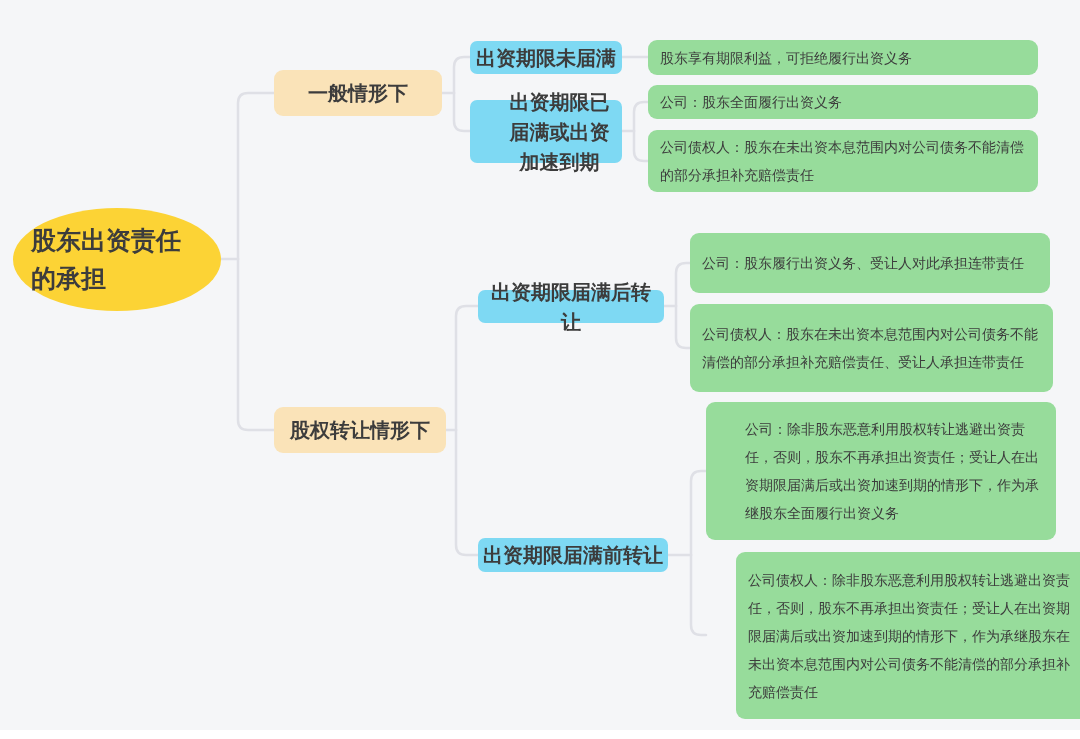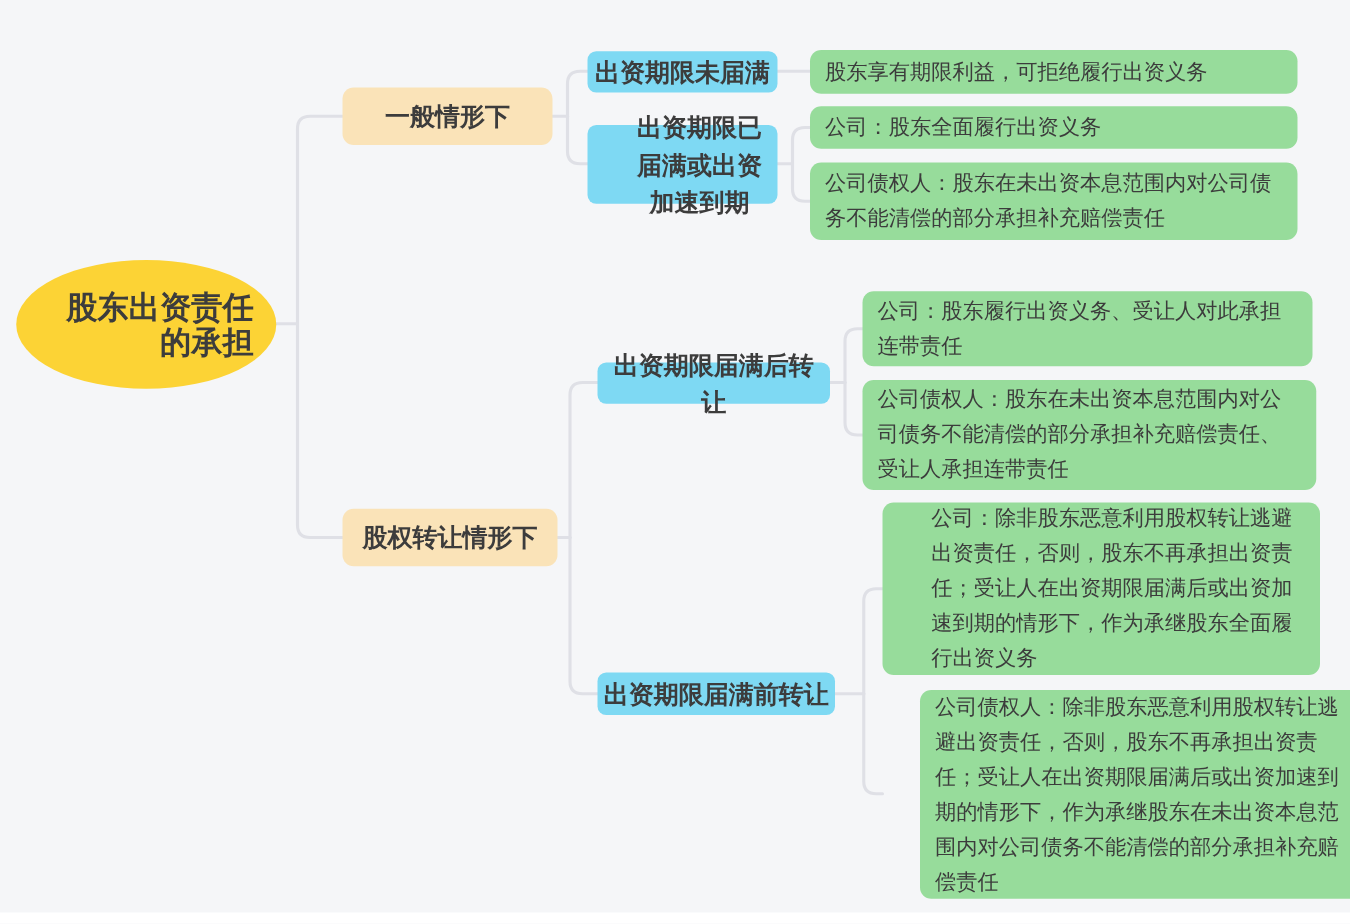--- a/index.html
+++ b/index.html
@@ -9,39 +9,39 @@
   *{margin:0;padding:0;box-sizing:border-box;}
   html,body{width:1080px;height:739px;overflow:hidden;}
   body{background:var(--bg);font-family:"DejaVu Sans",sans-serif;color:var(--text);}
   .canvas{position:relative;width:1080px;height:739px;}
   svg.connectors{position:absolute;left:0;top:0;width:1080px;height:739px;}
   svg.connectors path{stroke:var(--line);stroke-width:2.5;fill:none;stroke-linecap:round;}
   .node{position:absolute;display:flex;align-items:center;justify-content:center;}
   .node .lbl{display:block;}
   .root{
     left:13px;top:208px;width:208px;height:103px;background:var(--root-fill);
-    border-radius:50% / 50%;font-size:25px;font-weight:700;line-height:28px;
-    text-align:right;padding:0 18px;
+    border-radius:50% / 50%;font-size:25px;font-weight:700;line-height:38px;
+    text-align:left;padding:0 18px;
   }
   .branch{
     background:var(--branch-fill);border-radius:9px;font-size:20px;font-weight:600;
     text-align:center;
   }
   .b1{left:274px;top:70px;width:168px;height:46px;}
   .b2{left:274px;top:407px;width:172px;height:46px;}
   .sub{
     background:var(--sub-fill);border-radius:7px;font-size:20px;font-weight:600;
     text-align:center;line-height:30px;padding:0 5px;
   }
   .c1{left:470px;top:41px;width:152px;height:33px;}
   .c2{left:470px;top:100px;width:152px;height:63px;padding-left:32px;}
   .c3{left:478px;top:290px;width:186px;height:33px;}
   .c4{left:478px;top:538px;width:190px;height:34px;}
   .leaf{
-    background:var(--leaf-fill);border-radius:9px;font-size:17px;font-weight:500;
+    background:var(--leaf-fill);border-radius:9px;font-size:14px;font-weight:500;
     line-height:28px;text-align:left;padding:3px 12px;justify-content:flex-start;
   }
   .g1{left:648px;top:40px;width:390px;height:35px;}
   .g2{left:648px;top:85px;width:390px;height:34px;}
   .g3{left:648px;top:130px;width:390px;height:62px;}
   .g4{left:690px;top:233px;width:360px;height:60px;}
   .g5{left:690px;top:304px;width:363px;height:88px;}
   .g6{left:706px;top:402px;width:350px;height:138px;padding-left:39px;}
   .g7{left:736px;top:552px;width:352px;height:167px;}
   .bottom-strip{position:absolute;left:0;bottom:0;width:1080px;height:9px;background:#ffffff;}

